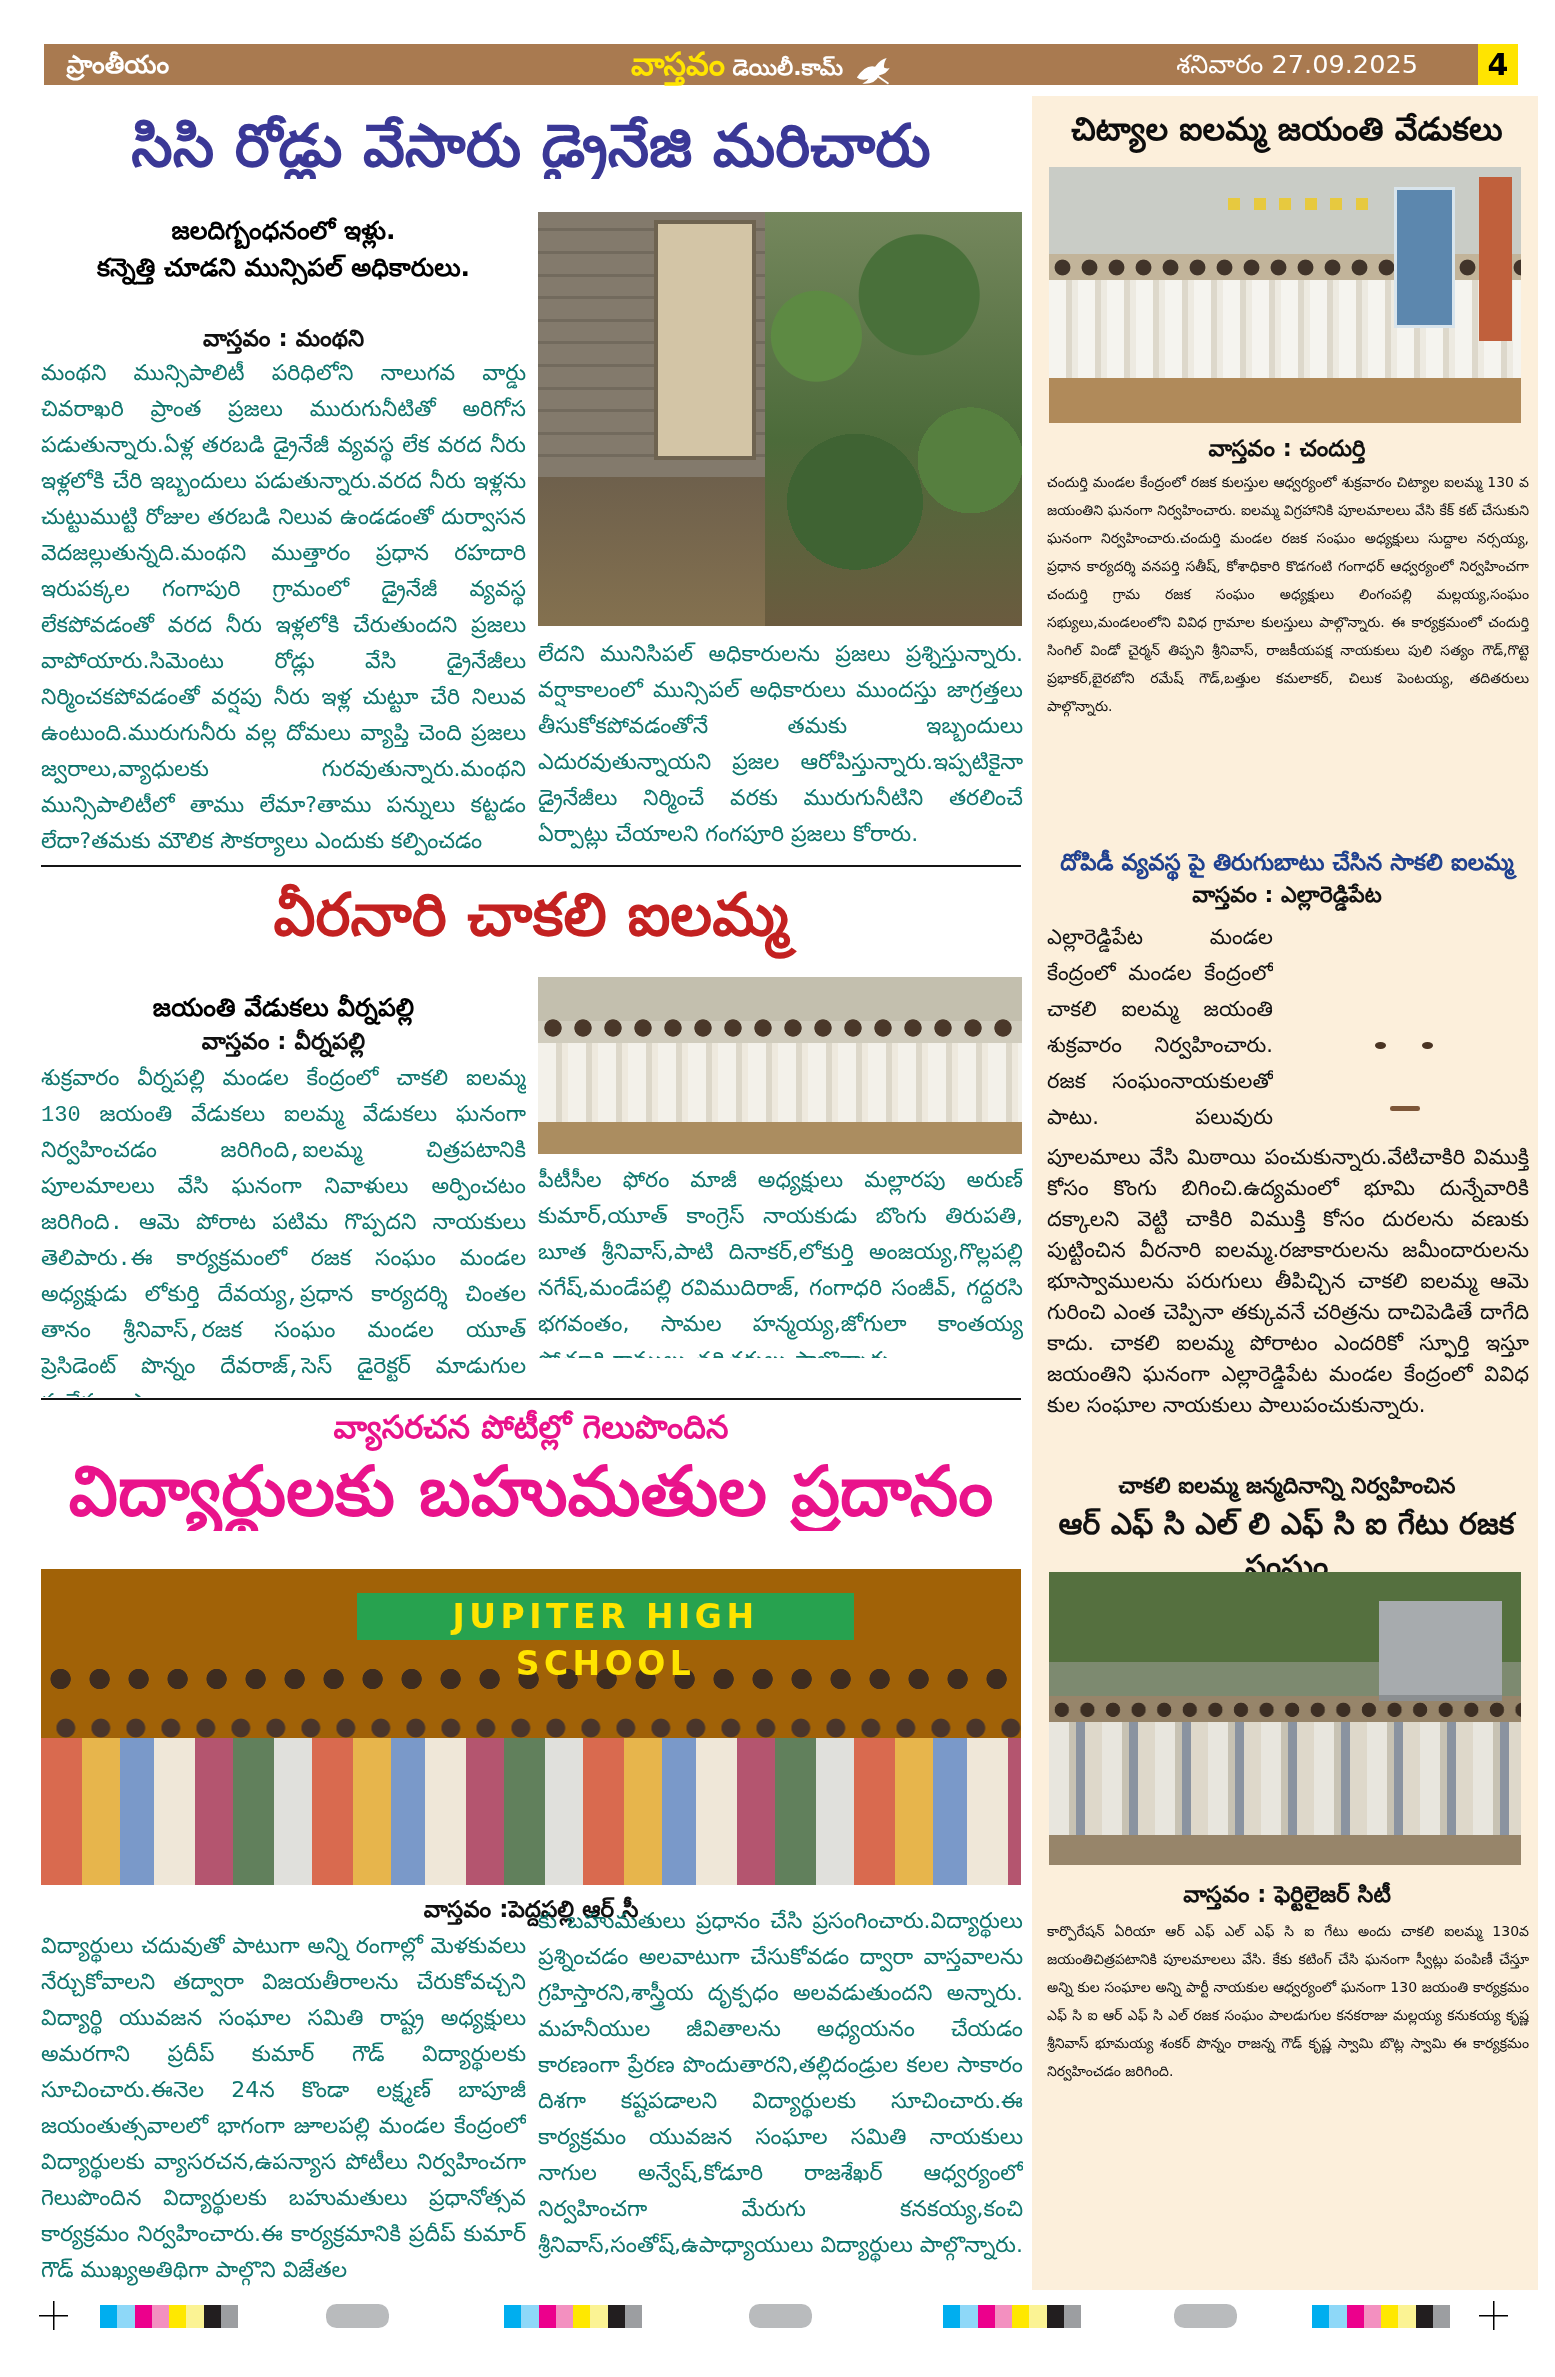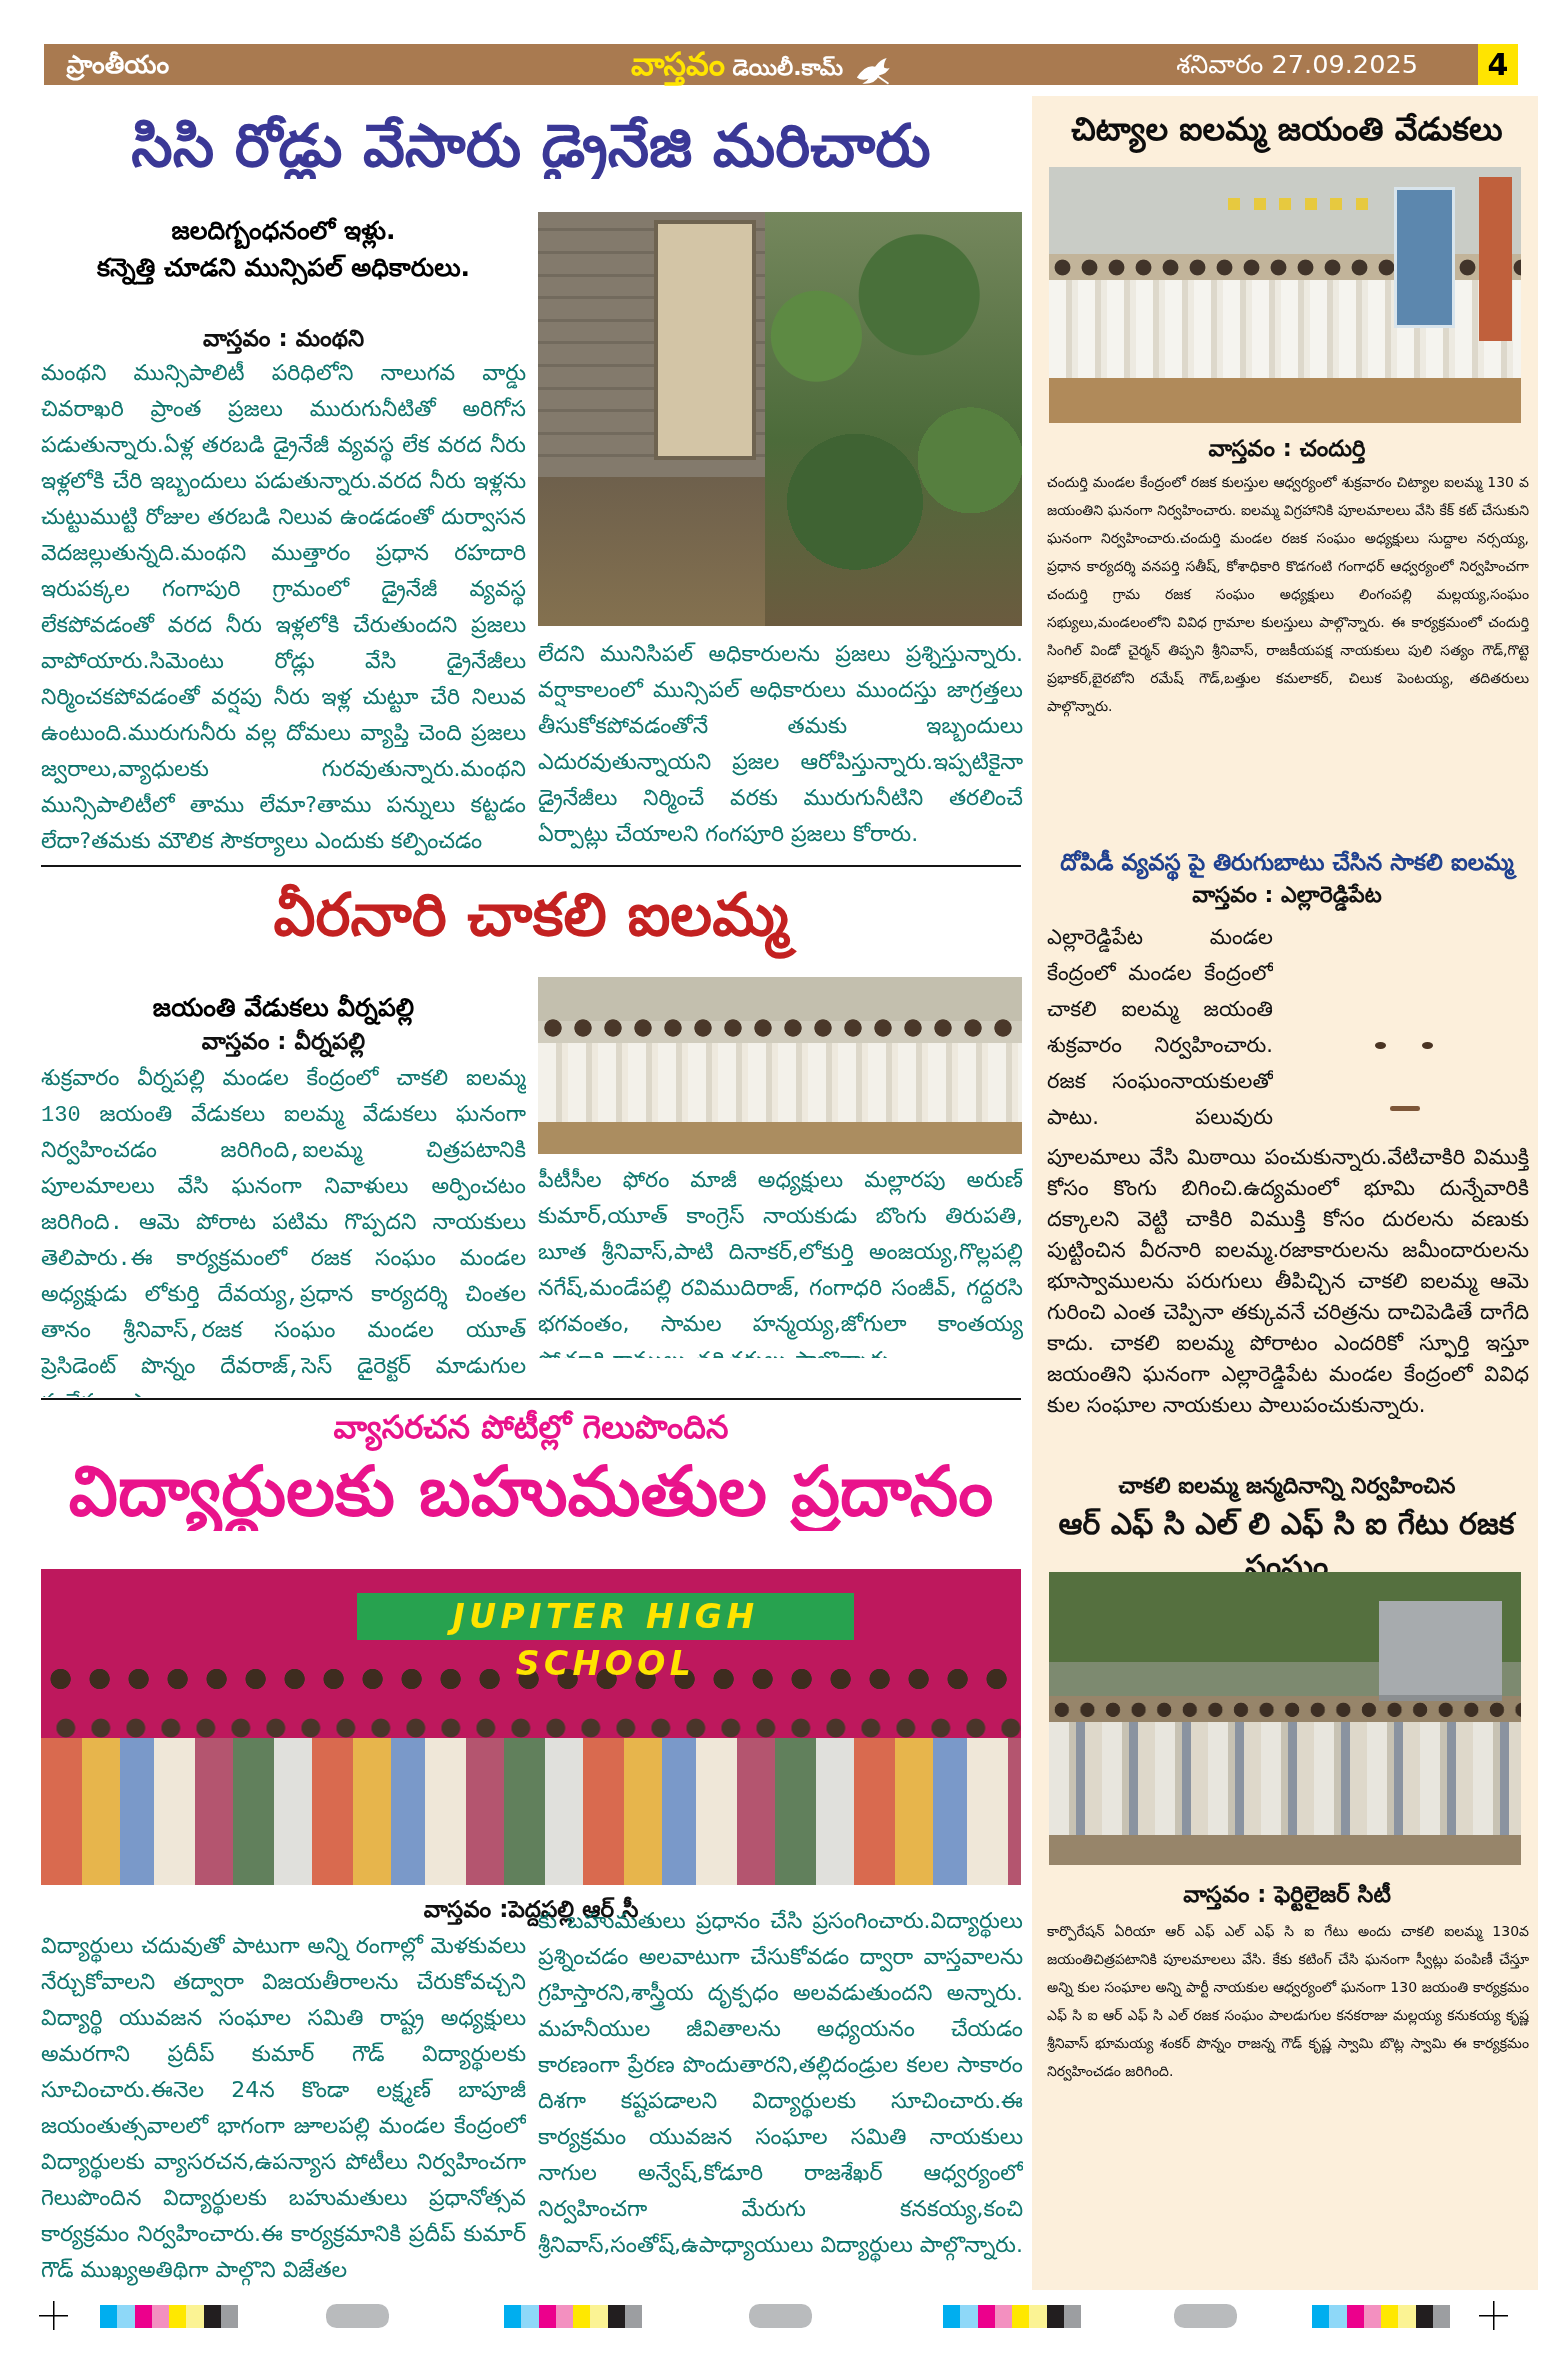--- a/index.html
+++ b/index.html
@@ -86,21 +86,21 @@
        radial-gradient(circle at 20% 30%,#5d8a43 0 45px,transparent 46px),
        radial-gradient(circle at 60% 20%,#49703a 0 60px,transparent 61px),
        radial-gradient(circle at 80% 60%,#567f3f 0 53px,transparent 53px),
        radial-gradient(circle at 35% 70%,#3f6333 0 68px,transparent 68px),
        linear-gradient(180deg,#75875d 0,#4c6b3a 55%,#6b5b3f 100%);}
   #photo2{background:
      radial-gradient(circle at 15px 12px,#4a382a 8.3px,transparent 9px) 0 39px/30px 53px repeat-x,
      repeating-linear-gradient(90deg,#f3f1ea 0 18px,#dcd7c9 18px 24px,#eee9de 24px 30px) 0 66px/100% 90px no-repeat,
      linear-gradient(180deg,#c3bfae 0 44px,#d0ccbd 44px 100%);}
   #photo2 .ground{position:absolute;left:0;bottom:0;width:100%;height:18%;background:#ab8d60;}
-  #photo3{background:#be185d;font-style:italic;}
+  #photo3{background:#a16207;}
   #photo3 .banner{position:absolute;left:316px;top:24px;width:497px;height:47px;background:#27a24f;
      color:#ffe400;font-size:33px;font-weight:bold;text-align:center;line-height:47px;letter-spacing:4.5px;}
   #photo3 .crowd{position:absolute;left:0;top:0;width:100%;height:100%;
      background:
        radial-gradient(circle at 19.6px 12px,#3e2c1f 9.8px,transparent 10.5px) 0 98px/39px 60px repeat-x,
        radial-gradient(circle at 17.3px 12px,#4a352a 9px,transparent 9.8px) 7.5px 147px/35px 60px repeat-x,
        repeating-linear-gradient(90deg,#d96a4f 0 41px,#e7b54c 41px 79px,#7a99c9 79px 113px,#efe7d8 113px 154px,#b4556f 154px 192px,#61805c 192px 233px,#e0e0dc 233px 271px) 0 169px/100% 100% no-repeat;}
   #photo4{background:
      radial-gradient(circle at 13.5px 10.5px,#41342a 7.5px,transparent 8.3px) 0 90px/27px 45px repeat-x,
      repeating-linear-gradient(90deg,#f5f4ef 0 16.6px,#ddd8cb 16.6px 22.6px,#edeae1 22.6px 29px) 0 113px/100% 98px no-repeat,

